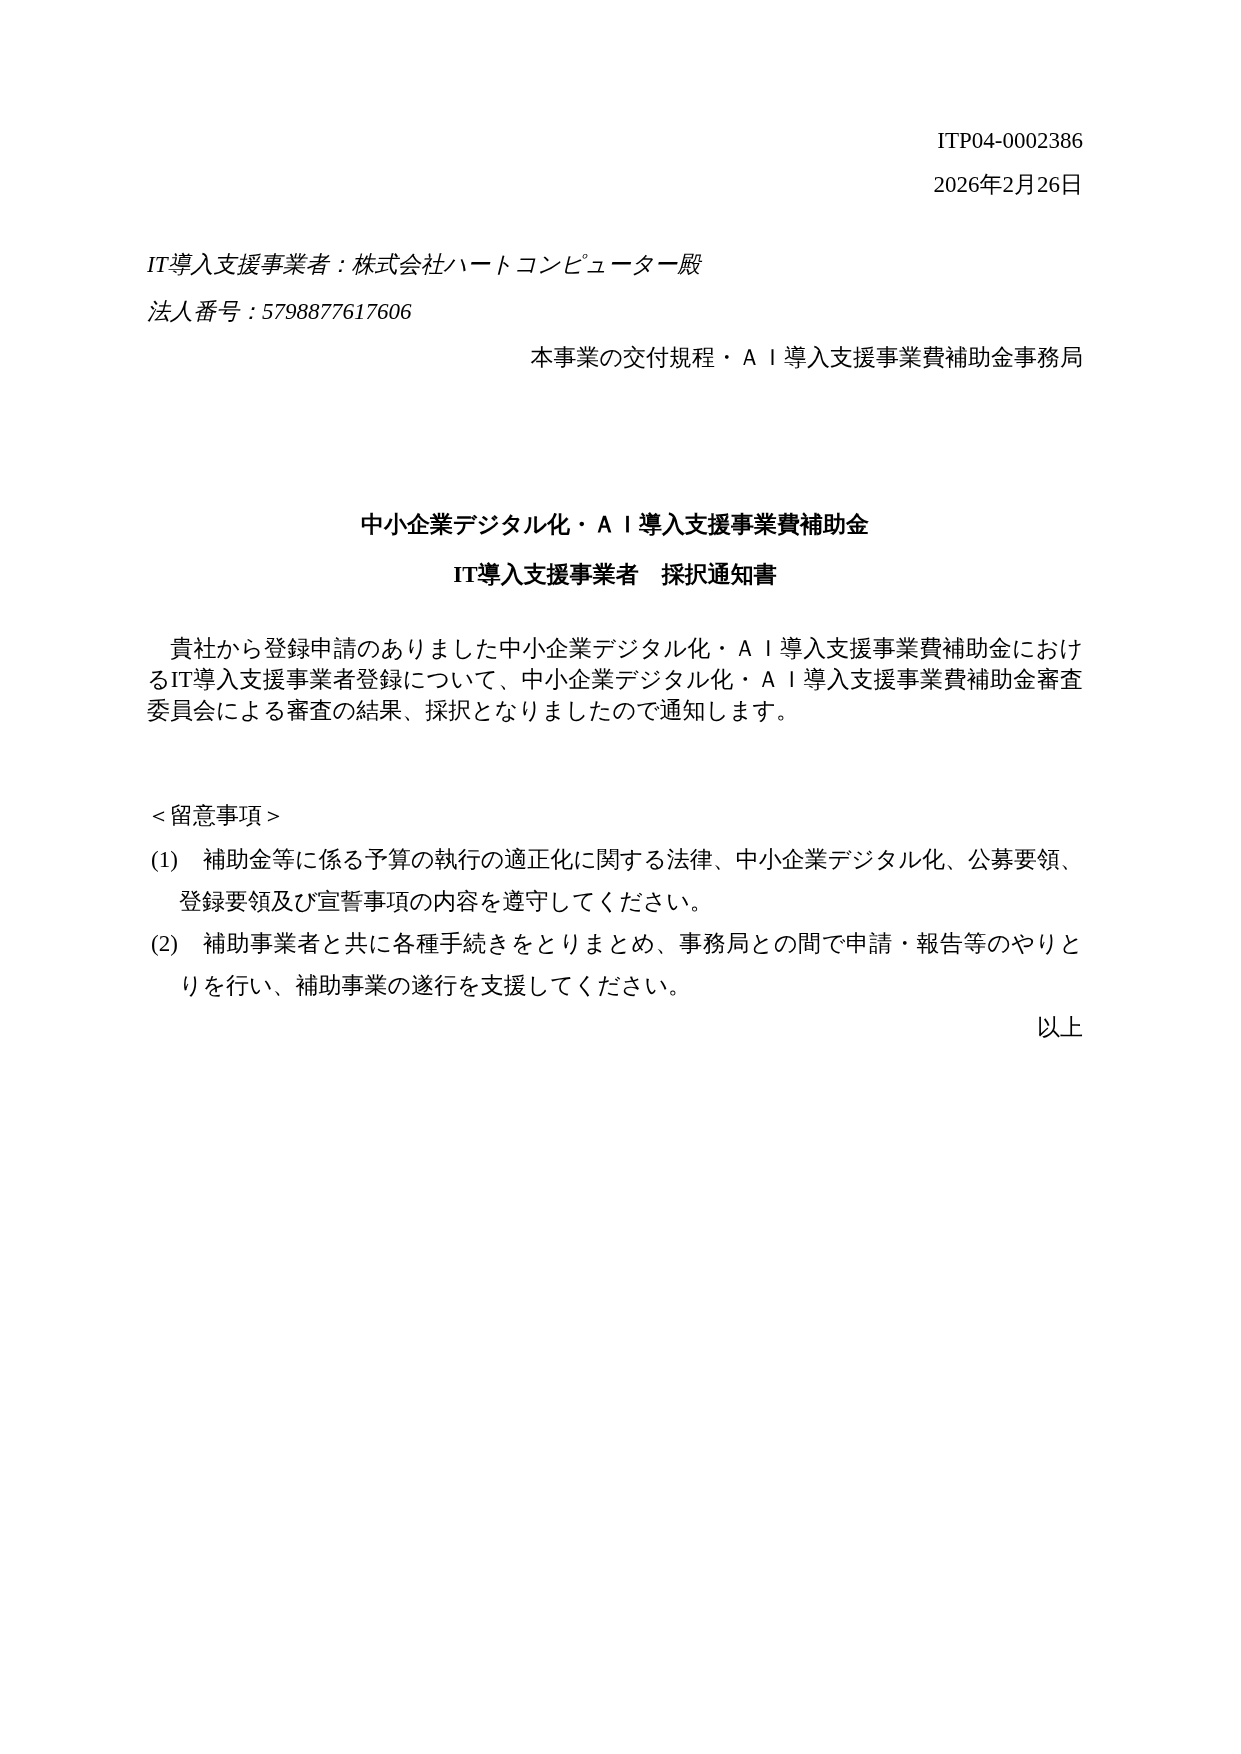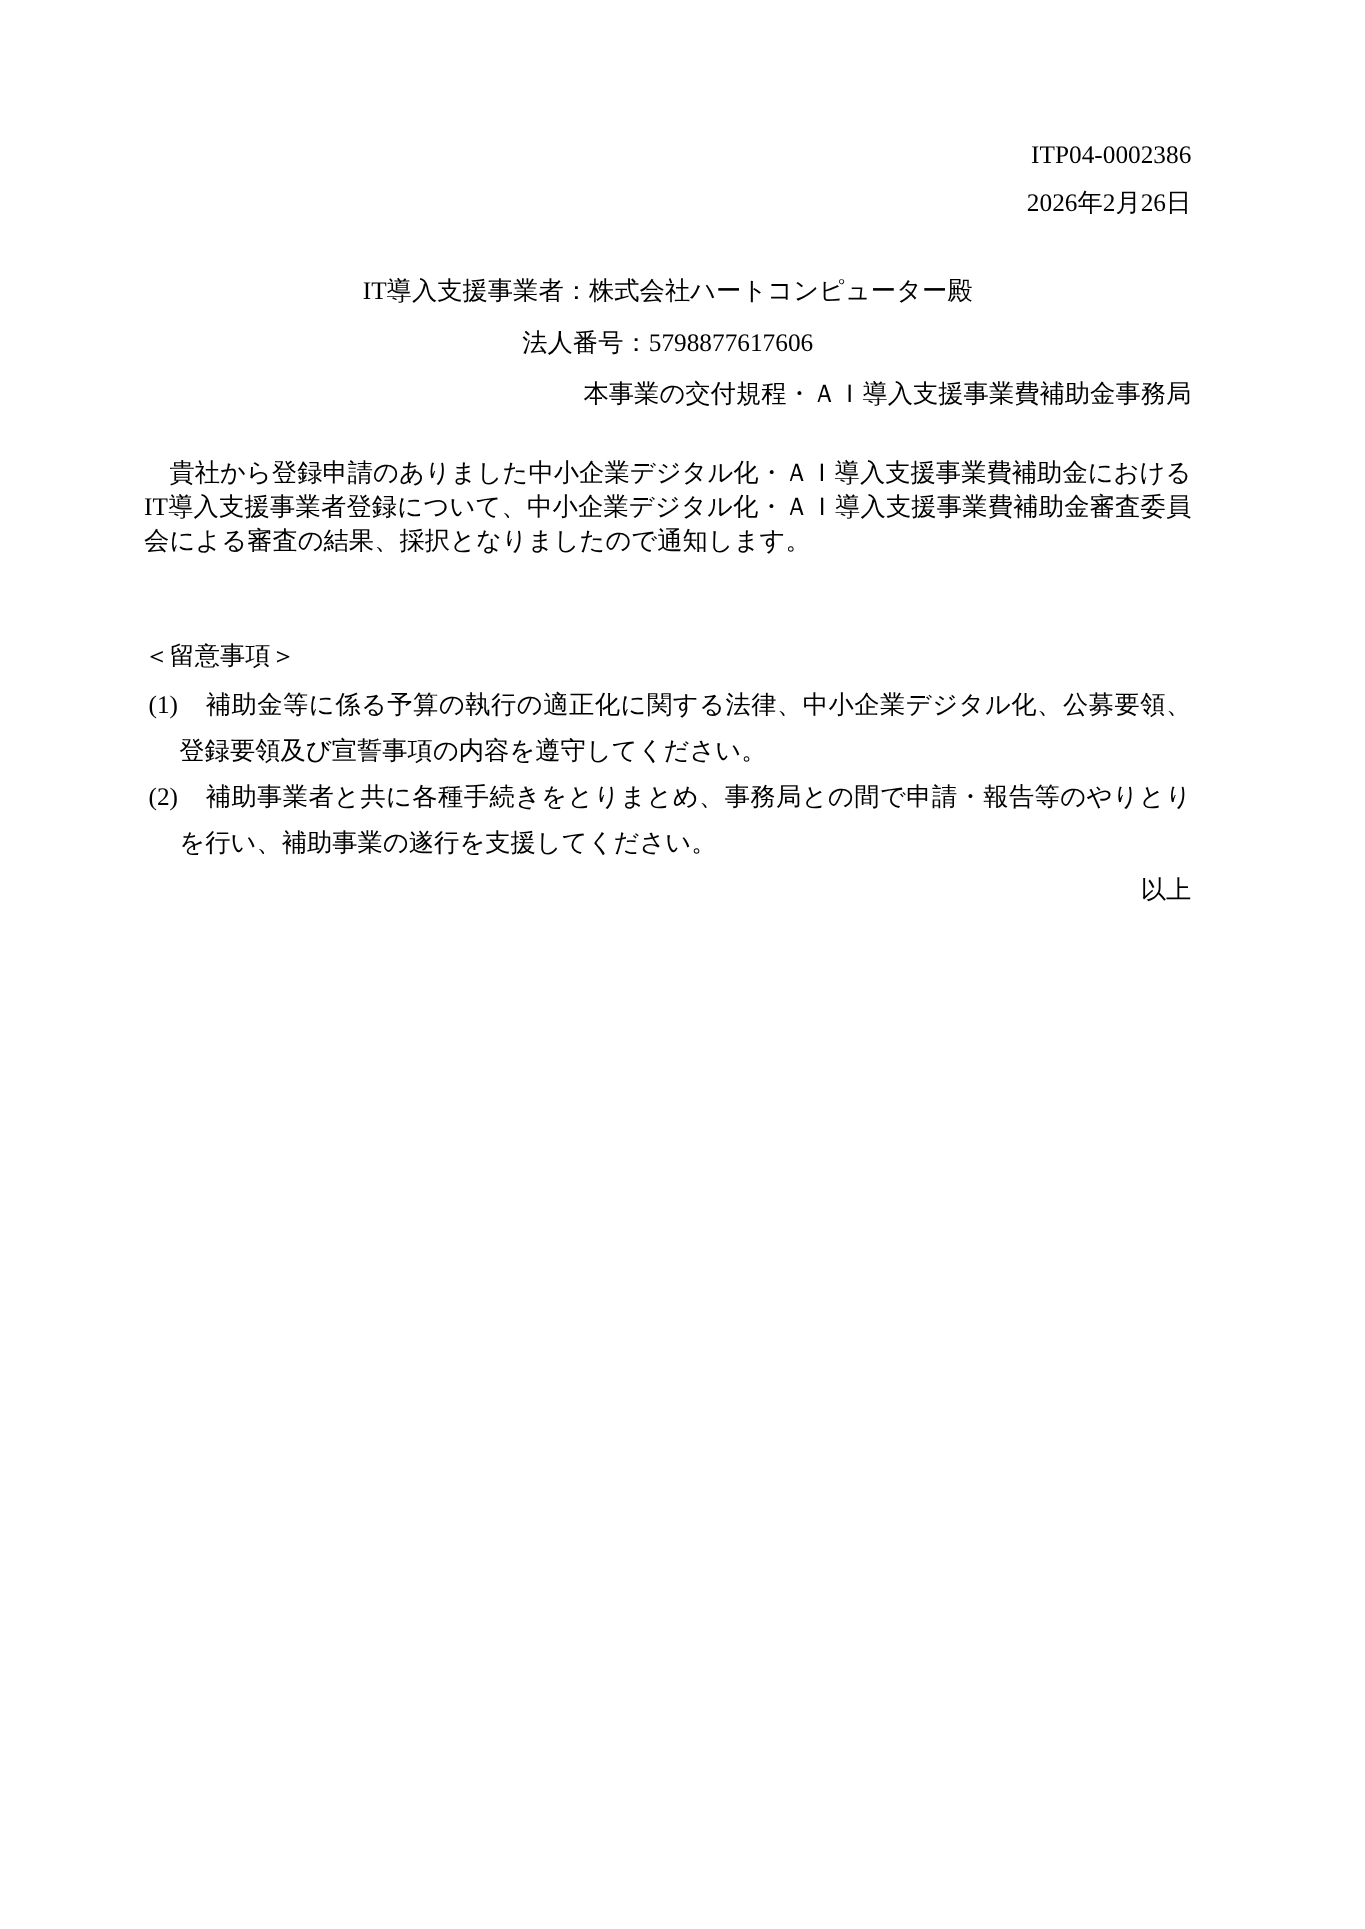--- a/index.html
+++ b/index.html
@@ -12,33 +12,34 @@
     width: 1241px;
     height: 1754px;
     background: #ffffff;
     color: #000000;
     font-family: "Liberation Serif", "DejaVu Serif", serif;
     font-size: 23px;
     overflow: hidden;
   }
   .content {
     position: absolute;
-    left: 131px;
+    left: 147px;
     right: 158px;
     top: 0;
   }
   .doc-header {
     margin-top: 119px;
     text-align: right;
     line-height: 44px;
   }
   .addressee {
     margin-top: 34px;
-    text-align: center;
+    text-align: left;
     line-height: 47px;
+    font-style: italic;
   }
   .sender {
     margin-top: 0px;
     text-align: right;
     line-height: 46px;
   }
   .title-block {
     margin-top: 119px;
     text-align: center;
     font-weight: bold;
@@ -88,20 +89,24 @@
 
     <div class="addressee">
       <div>IT導入支援事業者：株式会社ハートコンピューター殿</div>
       <div>法人番号：5798877617606</div>
     </div>
 
     <div class="sender">
       <div>本事業の交付規程・ＡＩ導入支援事業費補助金事務局</div>
     </div>
 
+    <div class="title-block">
+      <div>中小企業デジタル化・ＡＩ導入支援事業費補助金</div>
+      <div>IT導入支援事業者　採択通知書</div>
+    </div>
 
     <div class="body-paragraph">　貴社から登録申請のありました中小企業デジタル化・ＡＩ導入支援事業費補助金におけるIT導入支援事業者登録について、中小企業デジタル化・ＡＩ導入支援事業費補助金審査委員会による審査の結果、採択となりましたので通知します。</div>
 
     <div class="notes-heading">＜留意事項＞</div>
 
     <div class="notes-list">
       <div class="note-item">
         <span class="note-marker">(1)</span>
         <span>補助金等に係る予算の執行の適正化に関する法律、中小企業デジタル化、公募要領、登録要領及び宣誓事項の内容を遵守してください。</span>
       </div>

